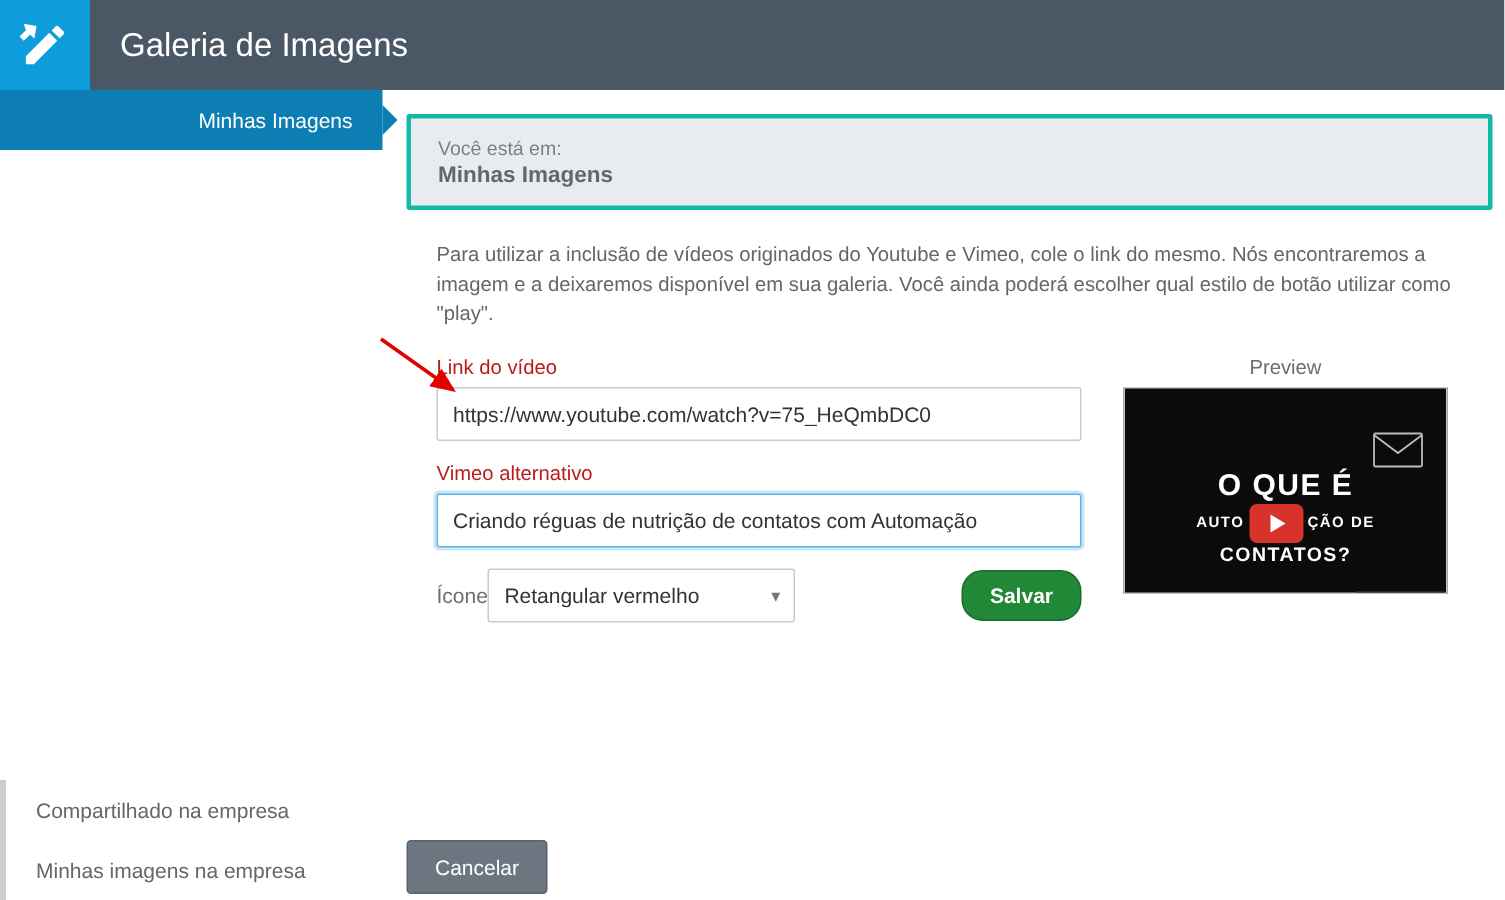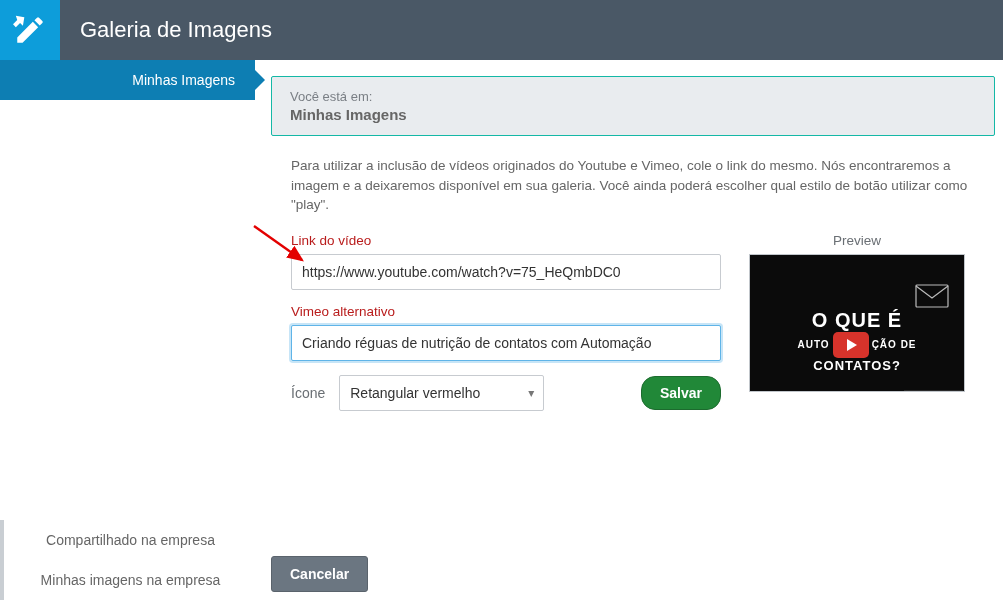--- a/index.html
+++ b/index.html
@@ -11,39 +11,39 @@
     .topbar-icon-box svg { width: 34px; height: 34px; fill: #fff; }
     .topbar-title { color: #fff; font-size: 22px; font-weight: 300; display: flex; align-items: center; padding-left: 20px; }
 
     
     .body-wrap { display: flex; height: calc(600px - 60px); }
     .sidebar { width: 255px; background: #fff; border-right: 0; position: relative; }
     .sidebar-item { height: 40px; padding: 0 20px; display: flex; align-items: center; justify-content: flex-end; font-size: 14px; color: #555; cursor: pointer; }
     .sidebar-item.active { background: #0d7eb3; color: #fff; font-weight: 500; position: relative; }
     .sidebar-item.active::after { content: ""; position: absolute; right: -10px; top: 50%; transform: translateY(-50%); border-top: 10px solid transparent; border-bottom: 10px solid transparent; border-left: 10px solid #0d7eb3; }
     .sidebar-bottom { position: absolute; bottom: 0; width: 100%; border-left: 4px solid #c9ced3; }
-    .sidebar-bottom .sidebar-item { justify-content: center; padding-right: 18px; color: #666; border-top: 0; }
+    .sidebar-bottom .sidebar-item { justify-content: flex-start; padding-right: 18px; color: #666; border-top: 0; }
 
     .main { flex: 1; background: #fff; padding-left: 16px; padding-top: 16px; padding-right: 8px; overflow: hidden; }
-    .breadcrumb-box { background: #e9ecef; border: 1px solid #14b8a6; padding: 12px 18px; border-radius: 2px; margin-bottom: 20px; }
+    .breadcrumb-box { background: #e9ecef; border: 3px solid #14b8a6; padding: 12px 18px; border-radius: 2px; margin-bottom: 20px; }
     .breadcrumb-label { color: #7a7f85; font-size: 13px; }
     .breadcrumb-title { font-weight: bold; font-size: 15px; color: #666; margin-top: 2px; }
 
     .content-row { display: flex; gap: 28px; }
     .left-col { flex: 1; max-width: 430px; }
     .right-col { width: 216px; }
 
     .help-text { color: #666; font-size: 13.5px; line-height: 1.45; margin: 0 0 18px 0; }
     .content-top { padding: 0 0 0 20px; }
     .form-label { color: #b91c1c; font-size: 13.5px; margin-bottom: 6px; display: block; }
     .form-group { margin-bottom: 14px; }
     .form-input { width: 100%; height: 36px; padding: 0 10px; border: 1px solid #c7cbd0; font-size: 14px; color: #333; border-radius: 2px; }
     .form-input.focused { outline: none; border: 1px solid #5fb4e8; box-shadow: 0 0 0 2px rgba(95,180,232,0.35); }
 
-    .row-icon-save { display: flex; align-items: center; gap: 14px; }
+    .row-icon-save { display: flex; align-items: center; }
     .icon-label { color: #6a6f74; font-size: 14px; }
     .select-wrap { position: relative; flex: 0 0 205px; }
     .form-select { width: 100%; height: 36px; border: 1px solid #c7cbd0; padding: 0 10px; font-size: 14px; color: #333; border-radius: 2px; background: #fff; appearance: none; }
     .select-caret { position: absolute; right: 10px; top: 50%; transform: translateY(-50%); pointer-events: none; color: #777; font-size: 12px; }
     .spacer-grow { flex: 1; }
     .btn-save { background: #218838; color: #fff; border: 1px solid #1c6b2e; padding: 8px 18px; font-size: 14px; font-weight: bold; border-radius: 14px; cursor: pointer; }
 
     .preview-label { text-align: center; color: #6a6f74; font-size: 13.5px; margin-bottom: 6px; }
     .preview-box { width: 216px; height: 138px; background: #0b0b0b; border: 1px solid #c1c6cb; padding: 1px; position: relative; display: flex; align-items: center; justify-content: center; overflow: hidden; }
     .preview-inner { position: relative; width: 100%; height: 100%; display: flex; flex-direction: column; align-items: center; justify-content: center; margin-top: 36px; }
@@ -51,21 +51,21 @@
     .preview-sub1 { color: #fff; font-size: 10px; font-weight: bold; letter-spacing: 1px; display: flex; align-items: center; justify-content: center; }
     .preview-sub2 { color: #fff; font-size: 13px; font-weight: bold; letter-spacing: 1px; }
     .play-btn { width: 36px; height: 26px; background: #d7332b; border-radius: 5px; display: inline-flex; align-items: center; justify-content: center; margin: 0 3px; }
     .play-btn::after { content: ""; border-left: 10px solid #fff; border-top: 6px solid transparent; border-bottom: 6px solid transparent; margin-left: 2px; }
     .env-icon { position: absolute; top: 10px; right: 14px; }
     .env-icon svg { width: 34px; height: 26px; fill: none; stroke: #bbb; stroke-width: 1.2; }
     .dims-badge { position: absolute; bottom: 0px; right: 0px; background: #2a2a2a; color: #fff; font-size: 12px; padding: 2px 6px; font-weight: bold; }
     .preview-controlbar { position: absolute; bottom: 0; left: 0; right: 0; height: 14px; background: linear-gradient(#1a1a1a,#0a0a0a); }
 
     .btn-cancel-wrap { margin-top: 145px; }
-    .btn-cancel { background: #6b7681; color: #fff; border: 1px solid #5a636c; padding: 9px 18px; font-size: 14px; border-radius: 3px; cursor: pointer; font-weight: bold; }
+    .btn-cancel { background: #6b7681; color: #fff; border: 1px solid #5a636c; padding: 9px 18px; font-size: 14px; border-radius: 3px; cursor: pointer; }
 
     
     .arrow-anno { position: absolute; left: 252px; top: 220px; width: 60px; height: 48px; pointer-events: none; }
     .arrow-anno svg { width: 60px; height: 48px; }
   </style>
 </head>
 <body>
 
 <div class="topbar">
   <div class="topbar-icon-box">

